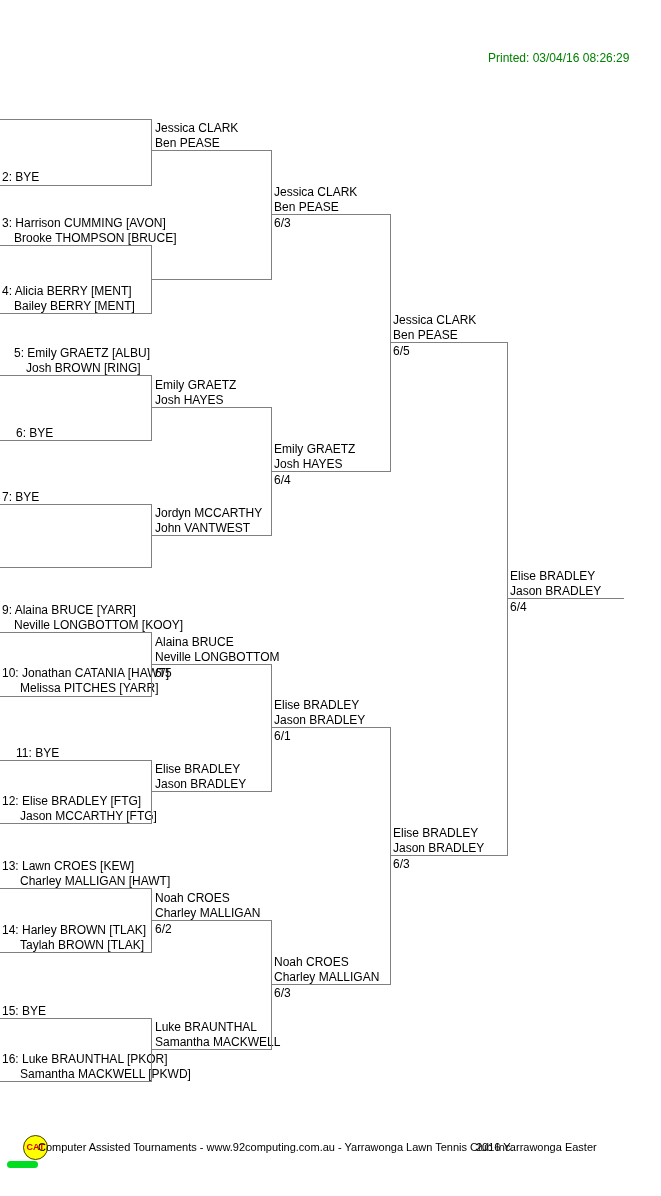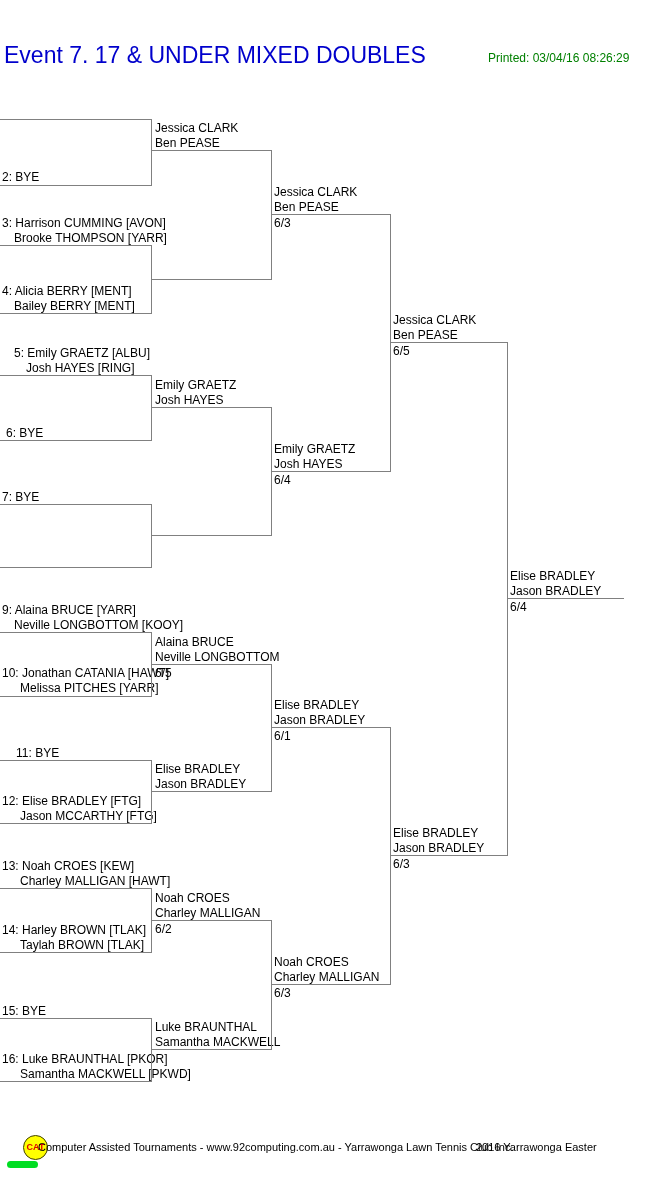--- a/index.html
+++ b/index.html
@@ -19,39 +19,38 @@
   .cat-logo{position:absolute;left:8px;top:1135px;width:23px;height:23px;border:1px solid #404000;
             border-radius:50%;background:#FFFF00;text-align:center;line-height:23px;
             font-size:9px;font-weight:bold;color:#DD0000;margin-left:15px;}
   .cat-bar{position:absolute;left:7px;top:1161px;width:31px;height:7px;border-radius:4px;background:#00DD22;}
 </style>
 </head>
 <body>
 
 <div class="page">
 
-  <div class="event" style="color: rgb(0, 0, 204);">Event 7. 17 &amp; UNDER MIXED DOUBLES</div>
   <div class="printed" style="color: rgb(0, 128, 0);">Printed: 03/04/16 08:26:29</div>
 
   <div class="slot" style="left:2px;top:170px">
     <div class="tl">2: BYE</div>
   </div>
   <div class="slot" style="left:2px;top:216px">
     <div class="tl">3: Harrison CUMMING [AVON]</div>
-    <div class="tl ind1">Brooke THOMPSON [YARR]</div>
+    <div class="tl ind1">Brooke THOMPSON [BRUCE]</div>
   </div>
   <div class="slot" style="left:2px;top:284px">
     <div class="tl">4: Alicia BERRY [MENT]</div>
     <div class="tl ind1">Bailey BERRY [MENT]</div>
   </div>
   <div class="slot" style="left:14px;top:346px">
     <div class="tl">5: Emily GRAETZ [ALBU]</div>
-    <div class="tl ind1">Josh HAYES [RING]</div>
-  </div>
-  <div class="slot" style="left:6px;top:426px">
+    <div class="tl ind1">Josh BROWN [RING]</div>
+  </div>
+  <div class="slot" style="left:16px;top:426px">
     <div class="tl">6: BYE</div>
   </div>
   <div class="slot" style="left:2px;top:490px">
     <div class="tl">7: BYE</div>
   </div>
   <div class="slot" style="left:2px;top:603px">
     <div class="tl">9: Alaina BRUCE [YARR]</div>
     <div class="tl ind1">Neville LONGBOTTOM [KOOY]</div>
   </div>
   <div class="slot" style="left:2px;top:666px">
@@ -59,21 +58,21 @@
     <div class="tl ind2">Melissa PITCHES [YARR]</div>
   </div>
   <div class="slot" style="left:16px;top:746px">
     <div class="tl">11: BYE</div>
   </div>
   <div class="slot" style="left:2px;top:794px">
     <div class="tl">12: Elise BRADLEY [FTG]</div>
     <div class="tl ind2">Jason MCCARTHY [FTG]</div>
   </div>
   <div class="slot" style="left:2px;top:859px">
-    <div class="tl">13: Noah CROES [KEW]</div>
+    <div class="tl">13: Lawn CROES [KEW]</div>
     <div class="tl ind2">Charley MALLIGAN [HAWT]</div>
   </div>
   <div class="slot" style="left:2px;top:923px">
     <div class="tl">14: Harley BROWN [TLAK]</div>
     <div class="tl ind2">Taylah BROWN [TLAK]</div>
   </div>
   <div class="slot" style="left:2px;top:1004px">
     <div class="tl">15: BYE</div>
   </div>
   <div class="slot" style="left:2px;top:1052px">
@@ -82,20 +81,25 @@
   </div>
 
   <div class="slot" style="left:155px;top:121px">
     <div class="tl">Jessica CLARK</div>
     <div class="tl">Ben PEASE</div>
     <div class="score"></div>
   </div>
   <div class="slot" style="left:155px;top:378px">
     <div class="tl">Emily GRAETZ</div>
     <div class="tl">Josh HAYES</div>
+    <div class="score"></div>
+  </div>
+  <div class="slot" style="left:155px;top:506px">
+    <div class="tl">Jordyn MCCARTHY</div>
+    <div class="tl">John VANTWEST</div>
     <div class="score"></div>
   </div>
   <div class="slot" style="left:155px;top:635px">
     <div class="tl">Alaina BRUCE</div>
     <div class="tl">Neville LONGBOTTOM</div>
     <div class="score">6/5</div>
   </div>
   <div class="slot" style="left:155px;top:762px">
     <div class="tl">Elise BRADLEY</div>
     <div class="tl">Jason BRADLEY</div>

